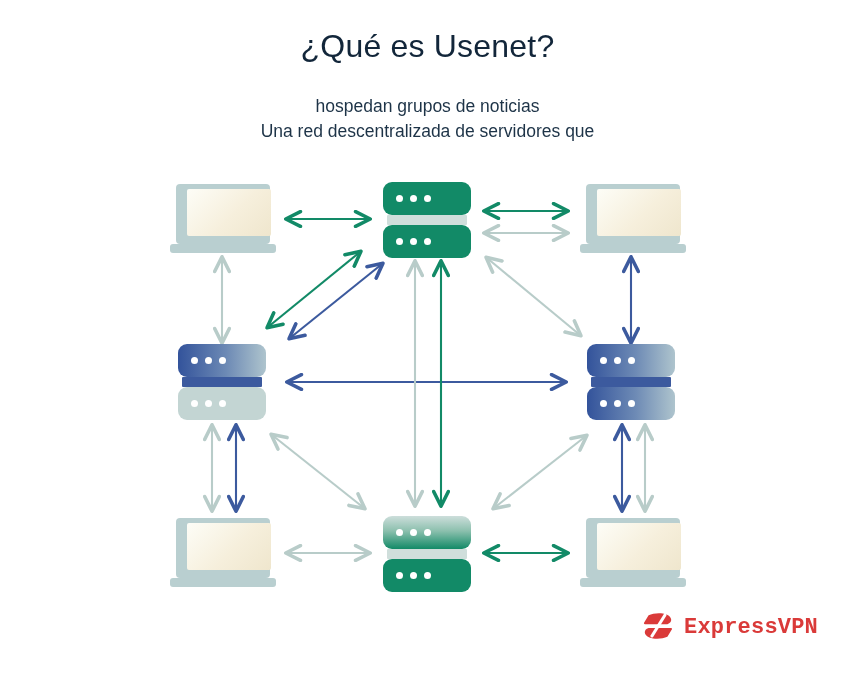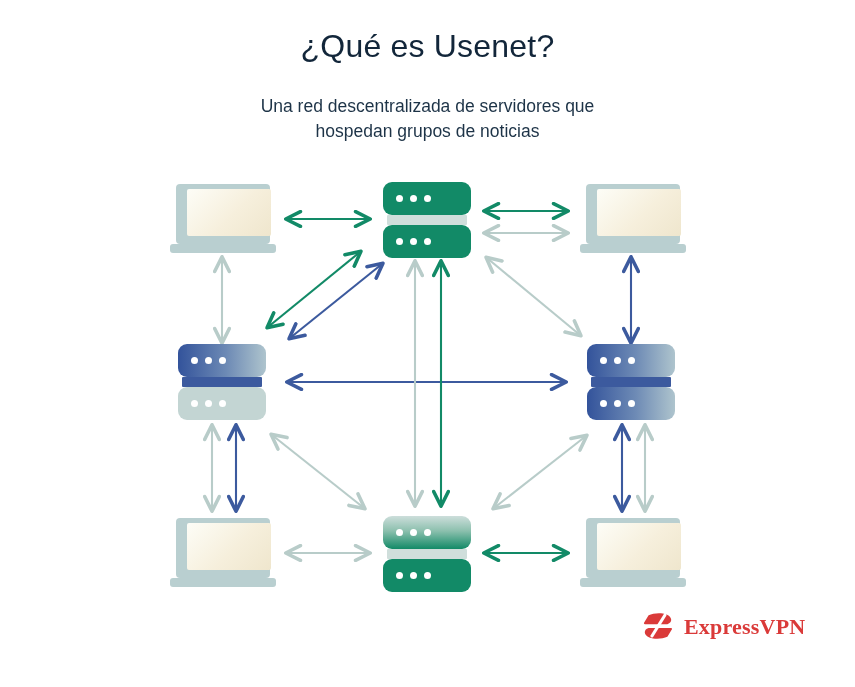--- a/index.html
+++ b/index.html
@@ -60,33 +60,33 @@
   .g-grad-down{background:linear-gradient(180deg,#cddedb 0%,#8cc0ae 45%,#128a67 100%);}
   .b-grad-r{background:linear-gradient(90deg,#33539b 0%,#6d8ab5 55%,#aec4cd 100%);}
   .pale{background:#c3d5d3;}
 
   
   .logo{
     position:absolute;left:641px;top:612px;
     display:flex;align-items:center;gap:9px;
   }
   .logo-text{
-    font-family:Liberation Serif, serif;
+    font-family:Liberation Mono, monospace;
     font-size:22px;font-weight:700;color:#da3a39;letter-spacing:0.2px;
   }
 </style>
 </head>
 <body>
 
 <div class="page">
 
   <div class="title">¿Qué es Usenet?</div>
   <div class="subtitle">
+    <div>hospedan grupos de noticias</div>
     <div>Una red descentralizada de servidores que</div>
-    <div>hospedan grupos de noticias</div>
   </div>
 
   <div class="canvas">
 
     <svg width="855" height="470">
       <defs>
         <marker id="ag" markerWidth="9" markerHeight="9" refX="7.4" refY="4.5" orient="auto">
           <path d="M1,1 L8,4.5 L1,8" fill="none" stroke="#128a67" stroke-width="1.7" stroke-linecap="round" stroke-linejoin="round"></path>
         </marker>
         <marker id="ab" markerWidth="9" markerHeight="9" refX="7.4" refY="4.5" orient="auto">

